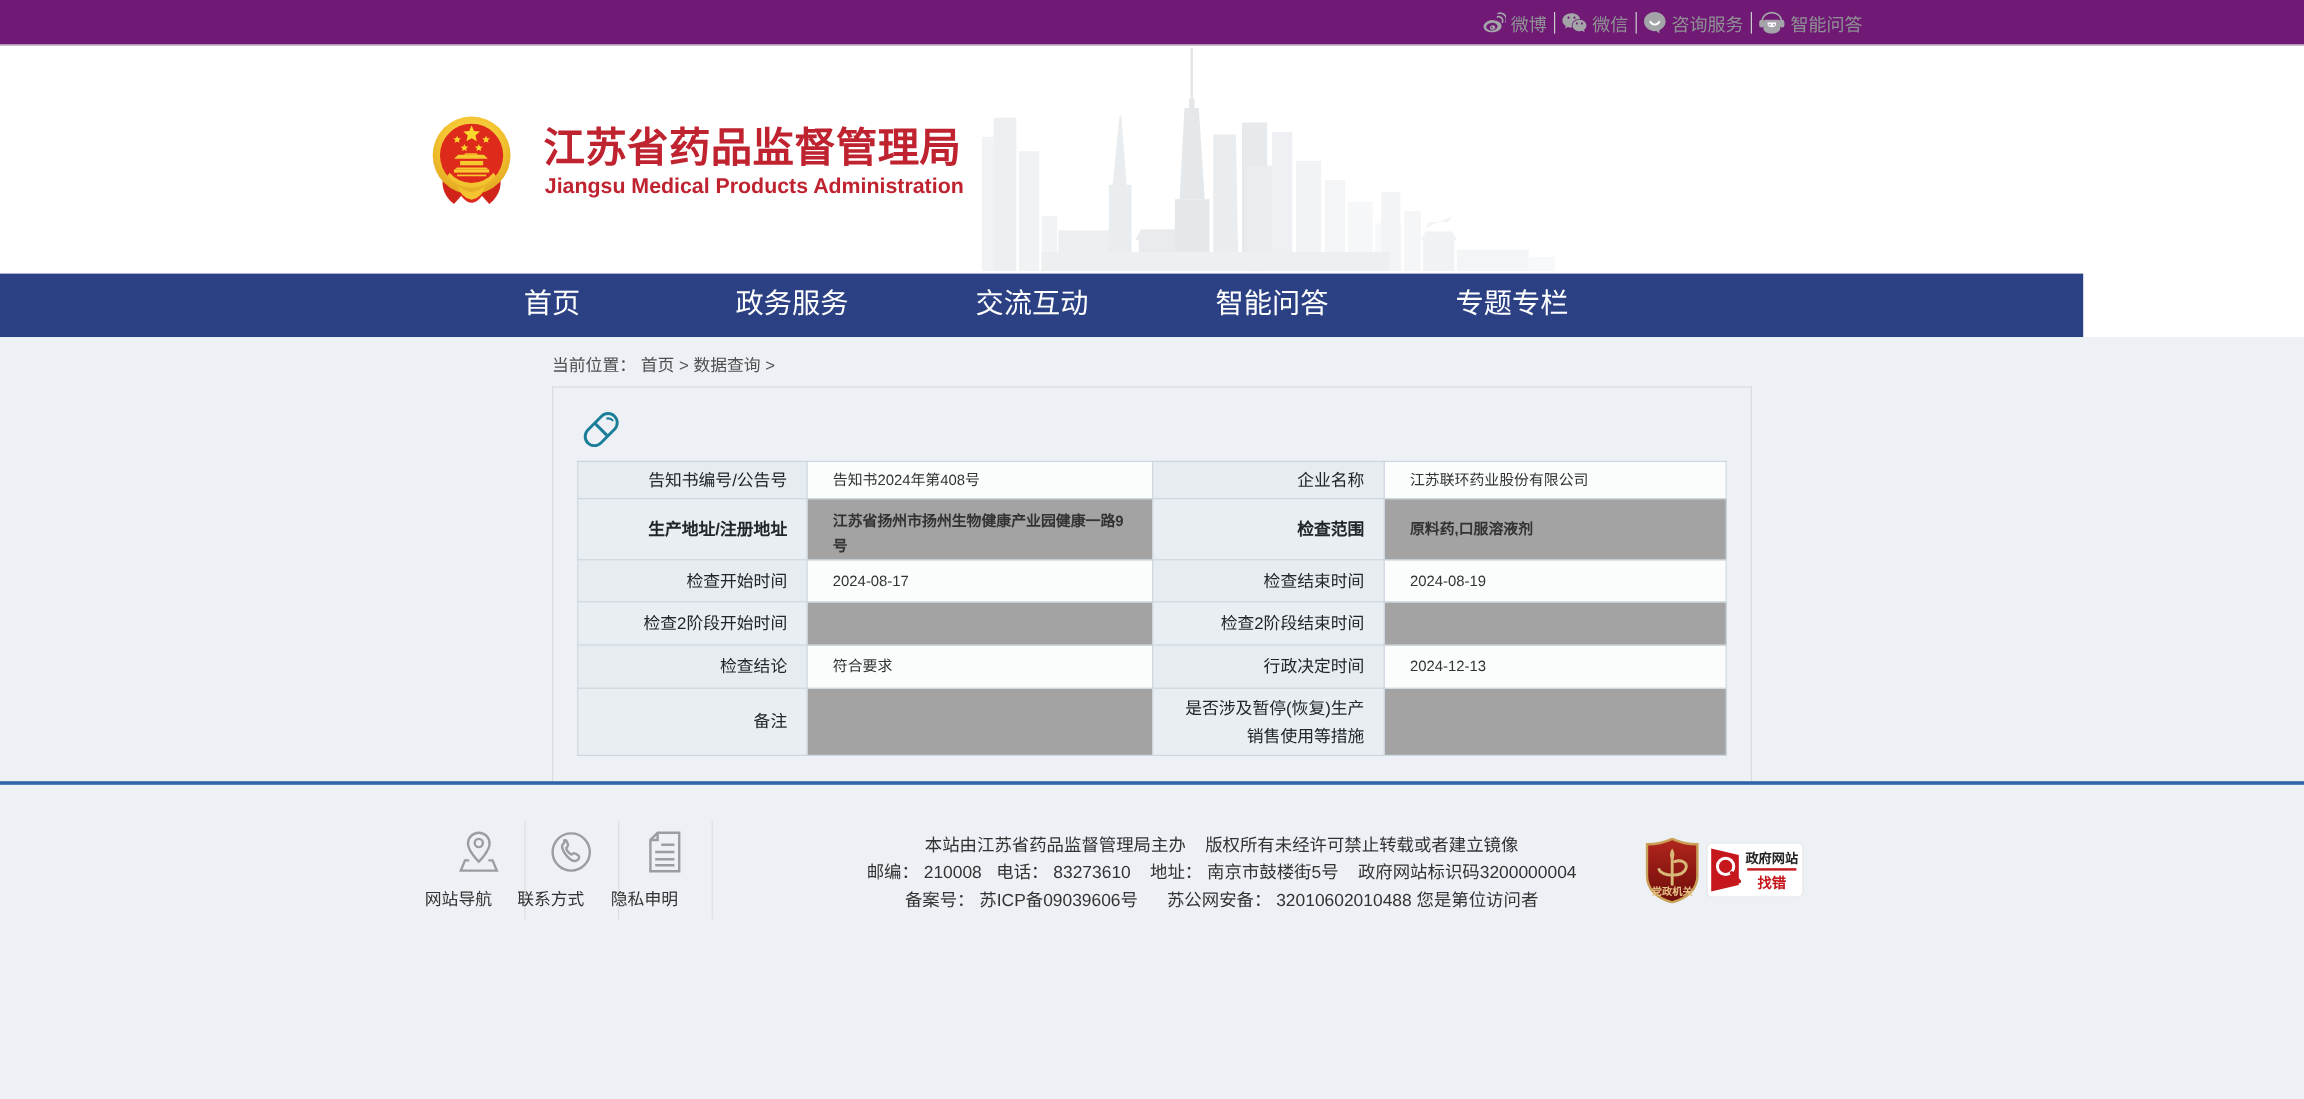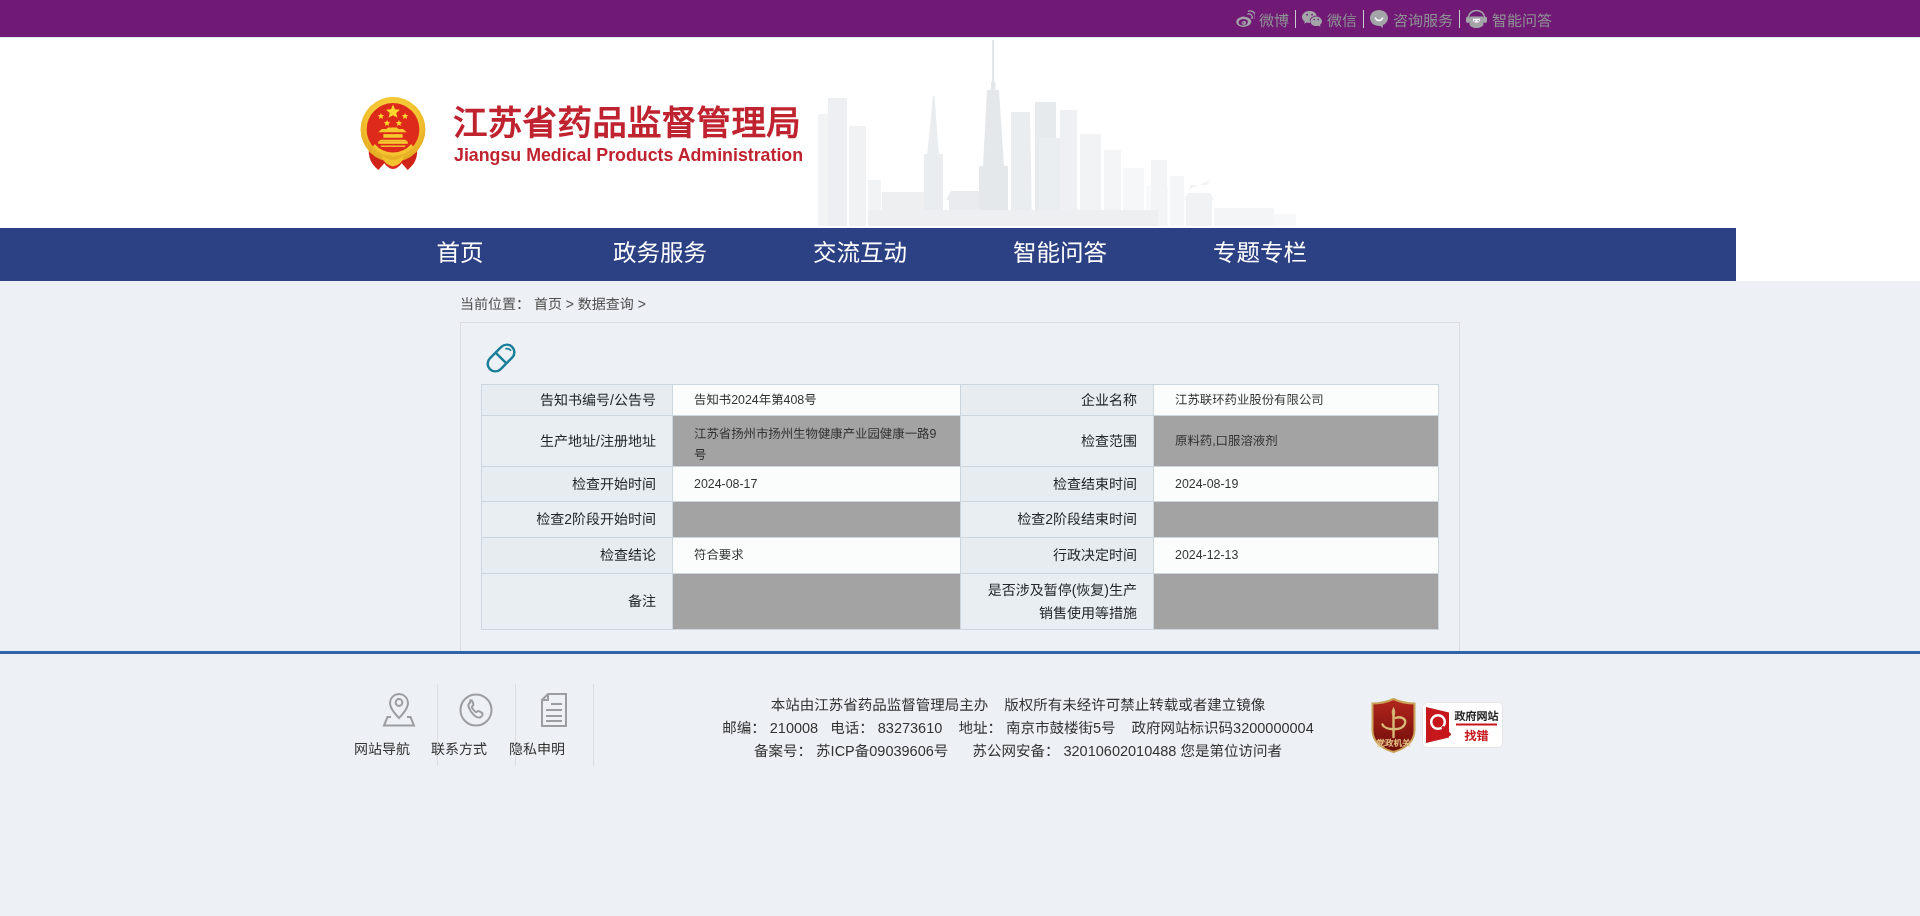--- a/index.html
+++ b/index.html
@@ -169,21 +169,21 @@
       <col style="width:193px">
       <col style="width:285px">
     </colgroup>
     <tbody>
       <tr style="height:31px;">
       <td class="lab">告知书编号/公告号</td>
         <td class="val">告知书2024年第408号</td>
       <td class="lab">企业名称</td>
         <td class="val">江苏联环药业股份有限公司</td>
     </tr>
-    <tr class="alt" style="height:49px;">
+    <tr class="alt" style="height:49px;font-weight:bold;">
       <td class="lab">生产地址/注册地址</td>
         <td class="val" style="padding-top:8px;">江苏省扬州市扬州生物健康产业园健康一路9号</td>
       <td class="lab">检查范围</td>
         <td class="val">原料药,口服溶液剂</td>
     </tr>
     <tr style="height:35px;">
       <td class="lab">检查开始时间</td>
         <td class="val">2024-08-17</td>
       <td class="lab">检查结束时间</td>
         <td class="val">2024-08-19</td>

